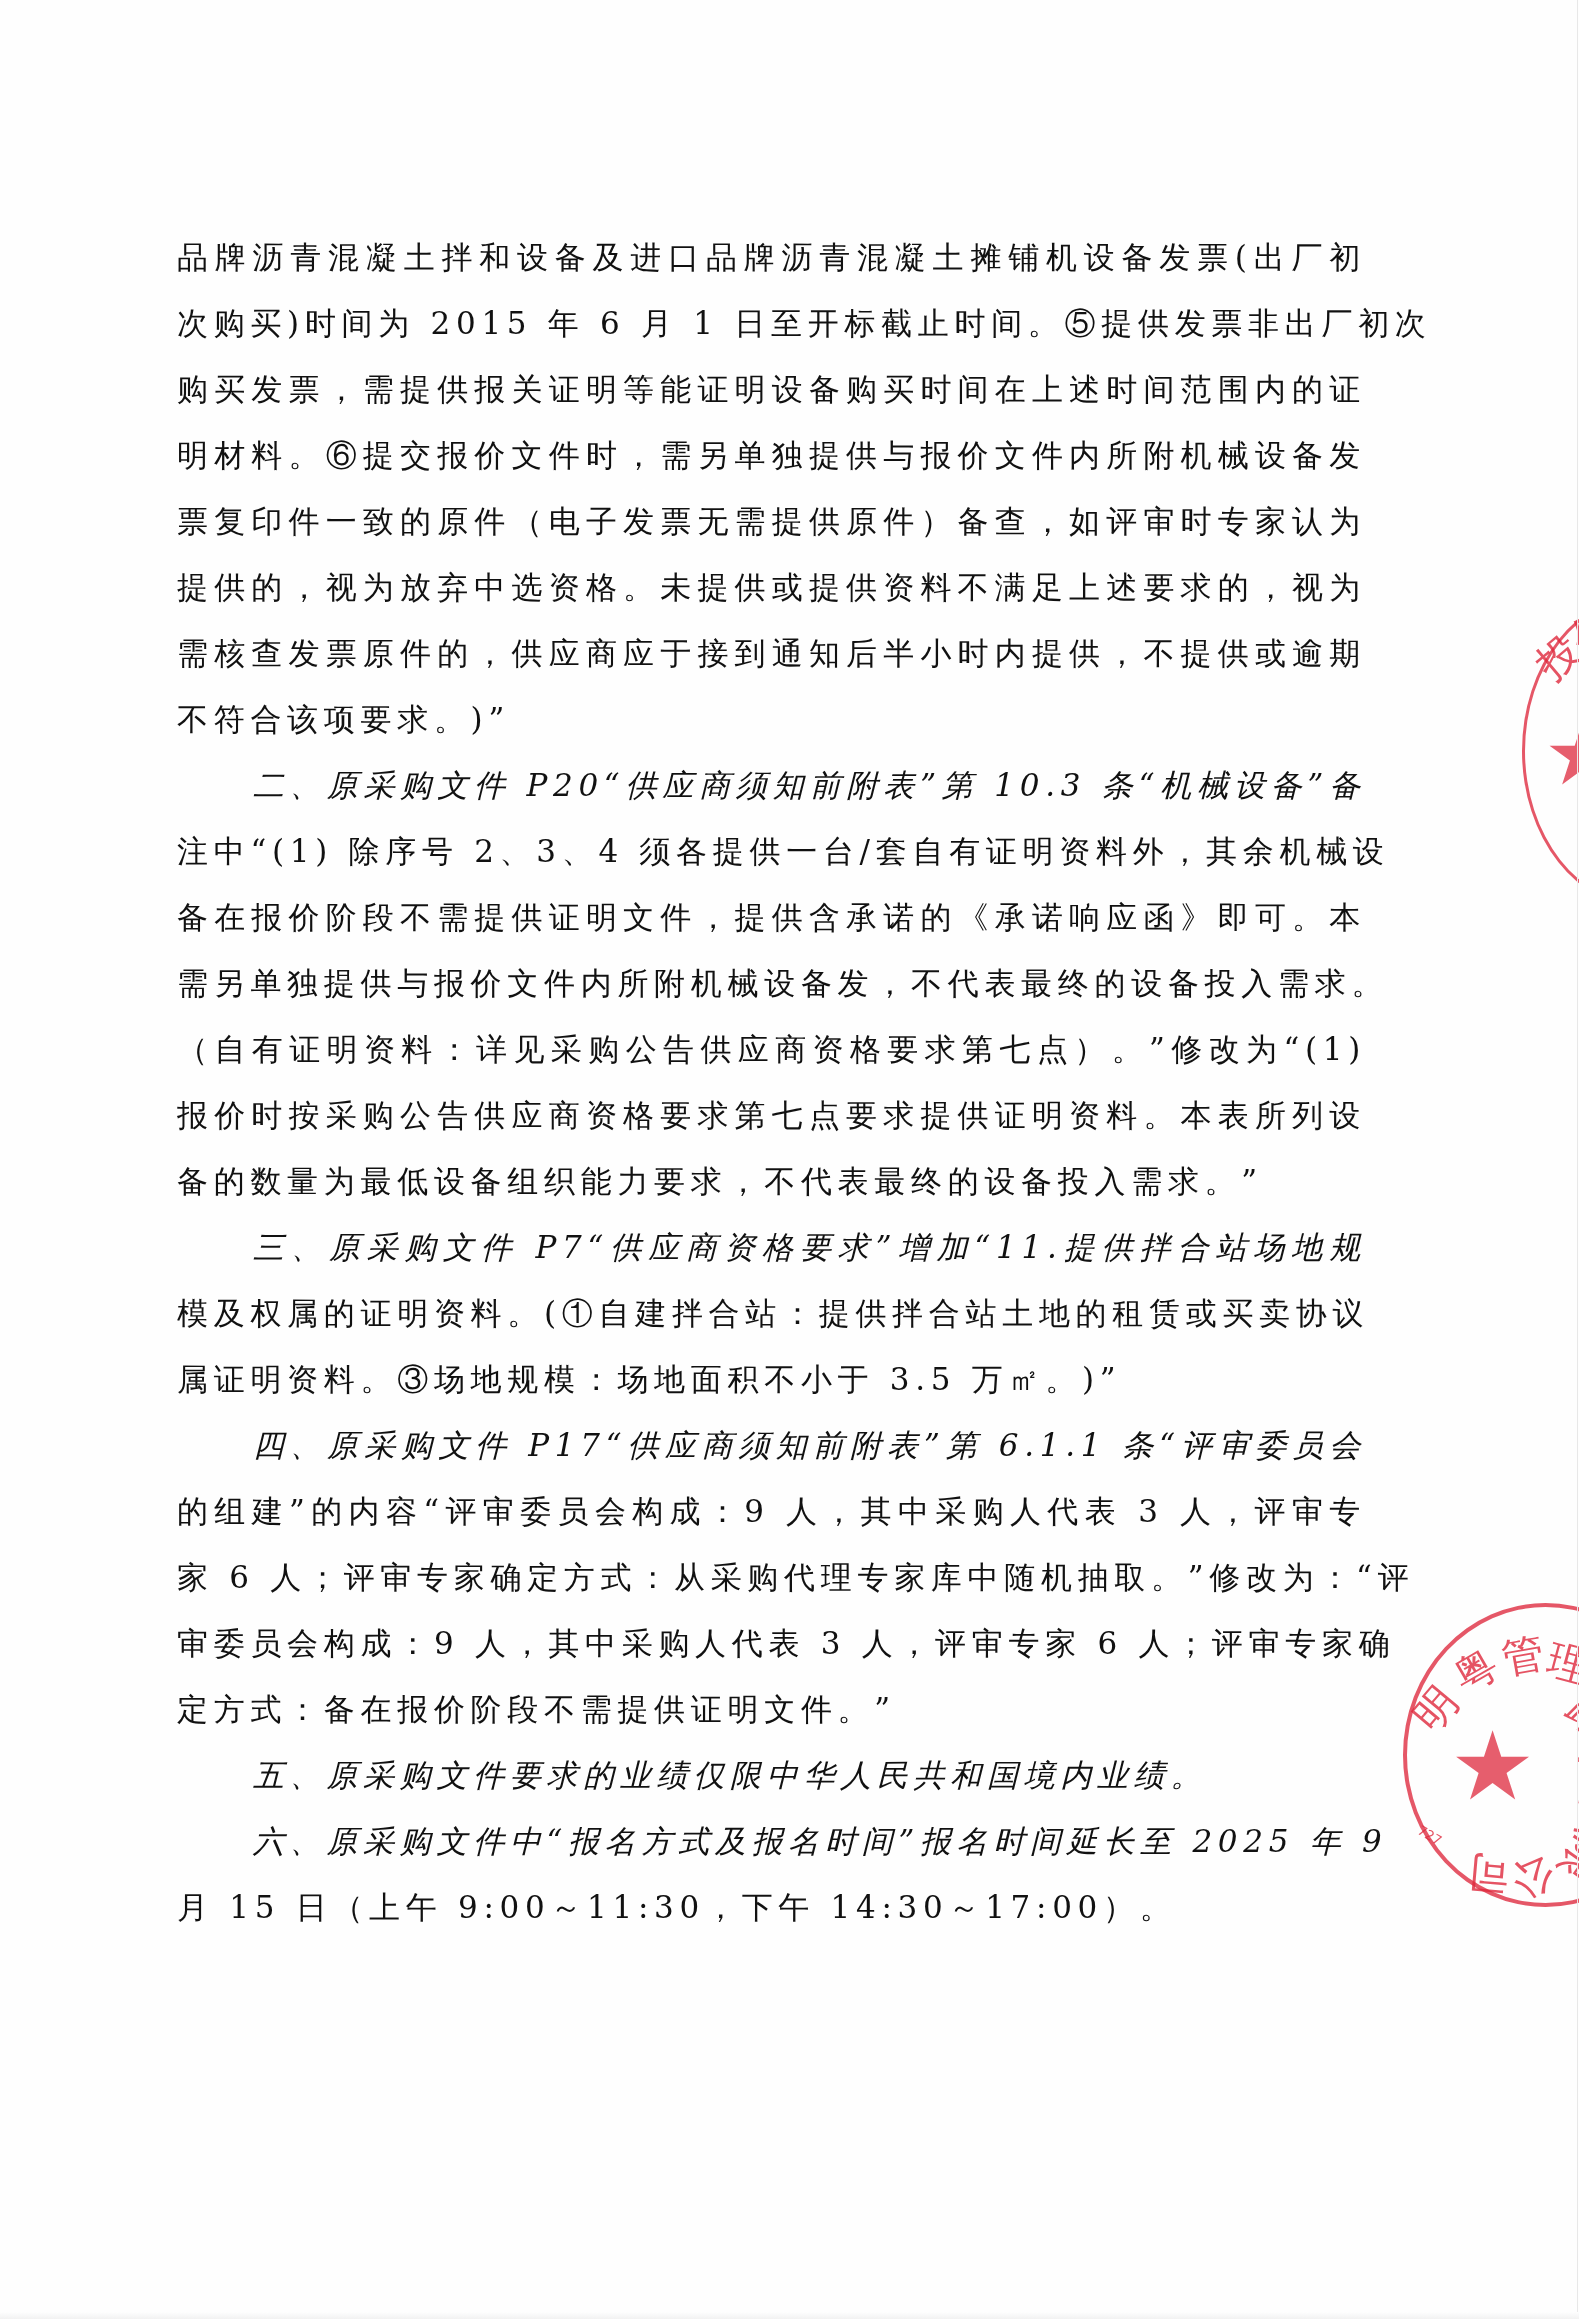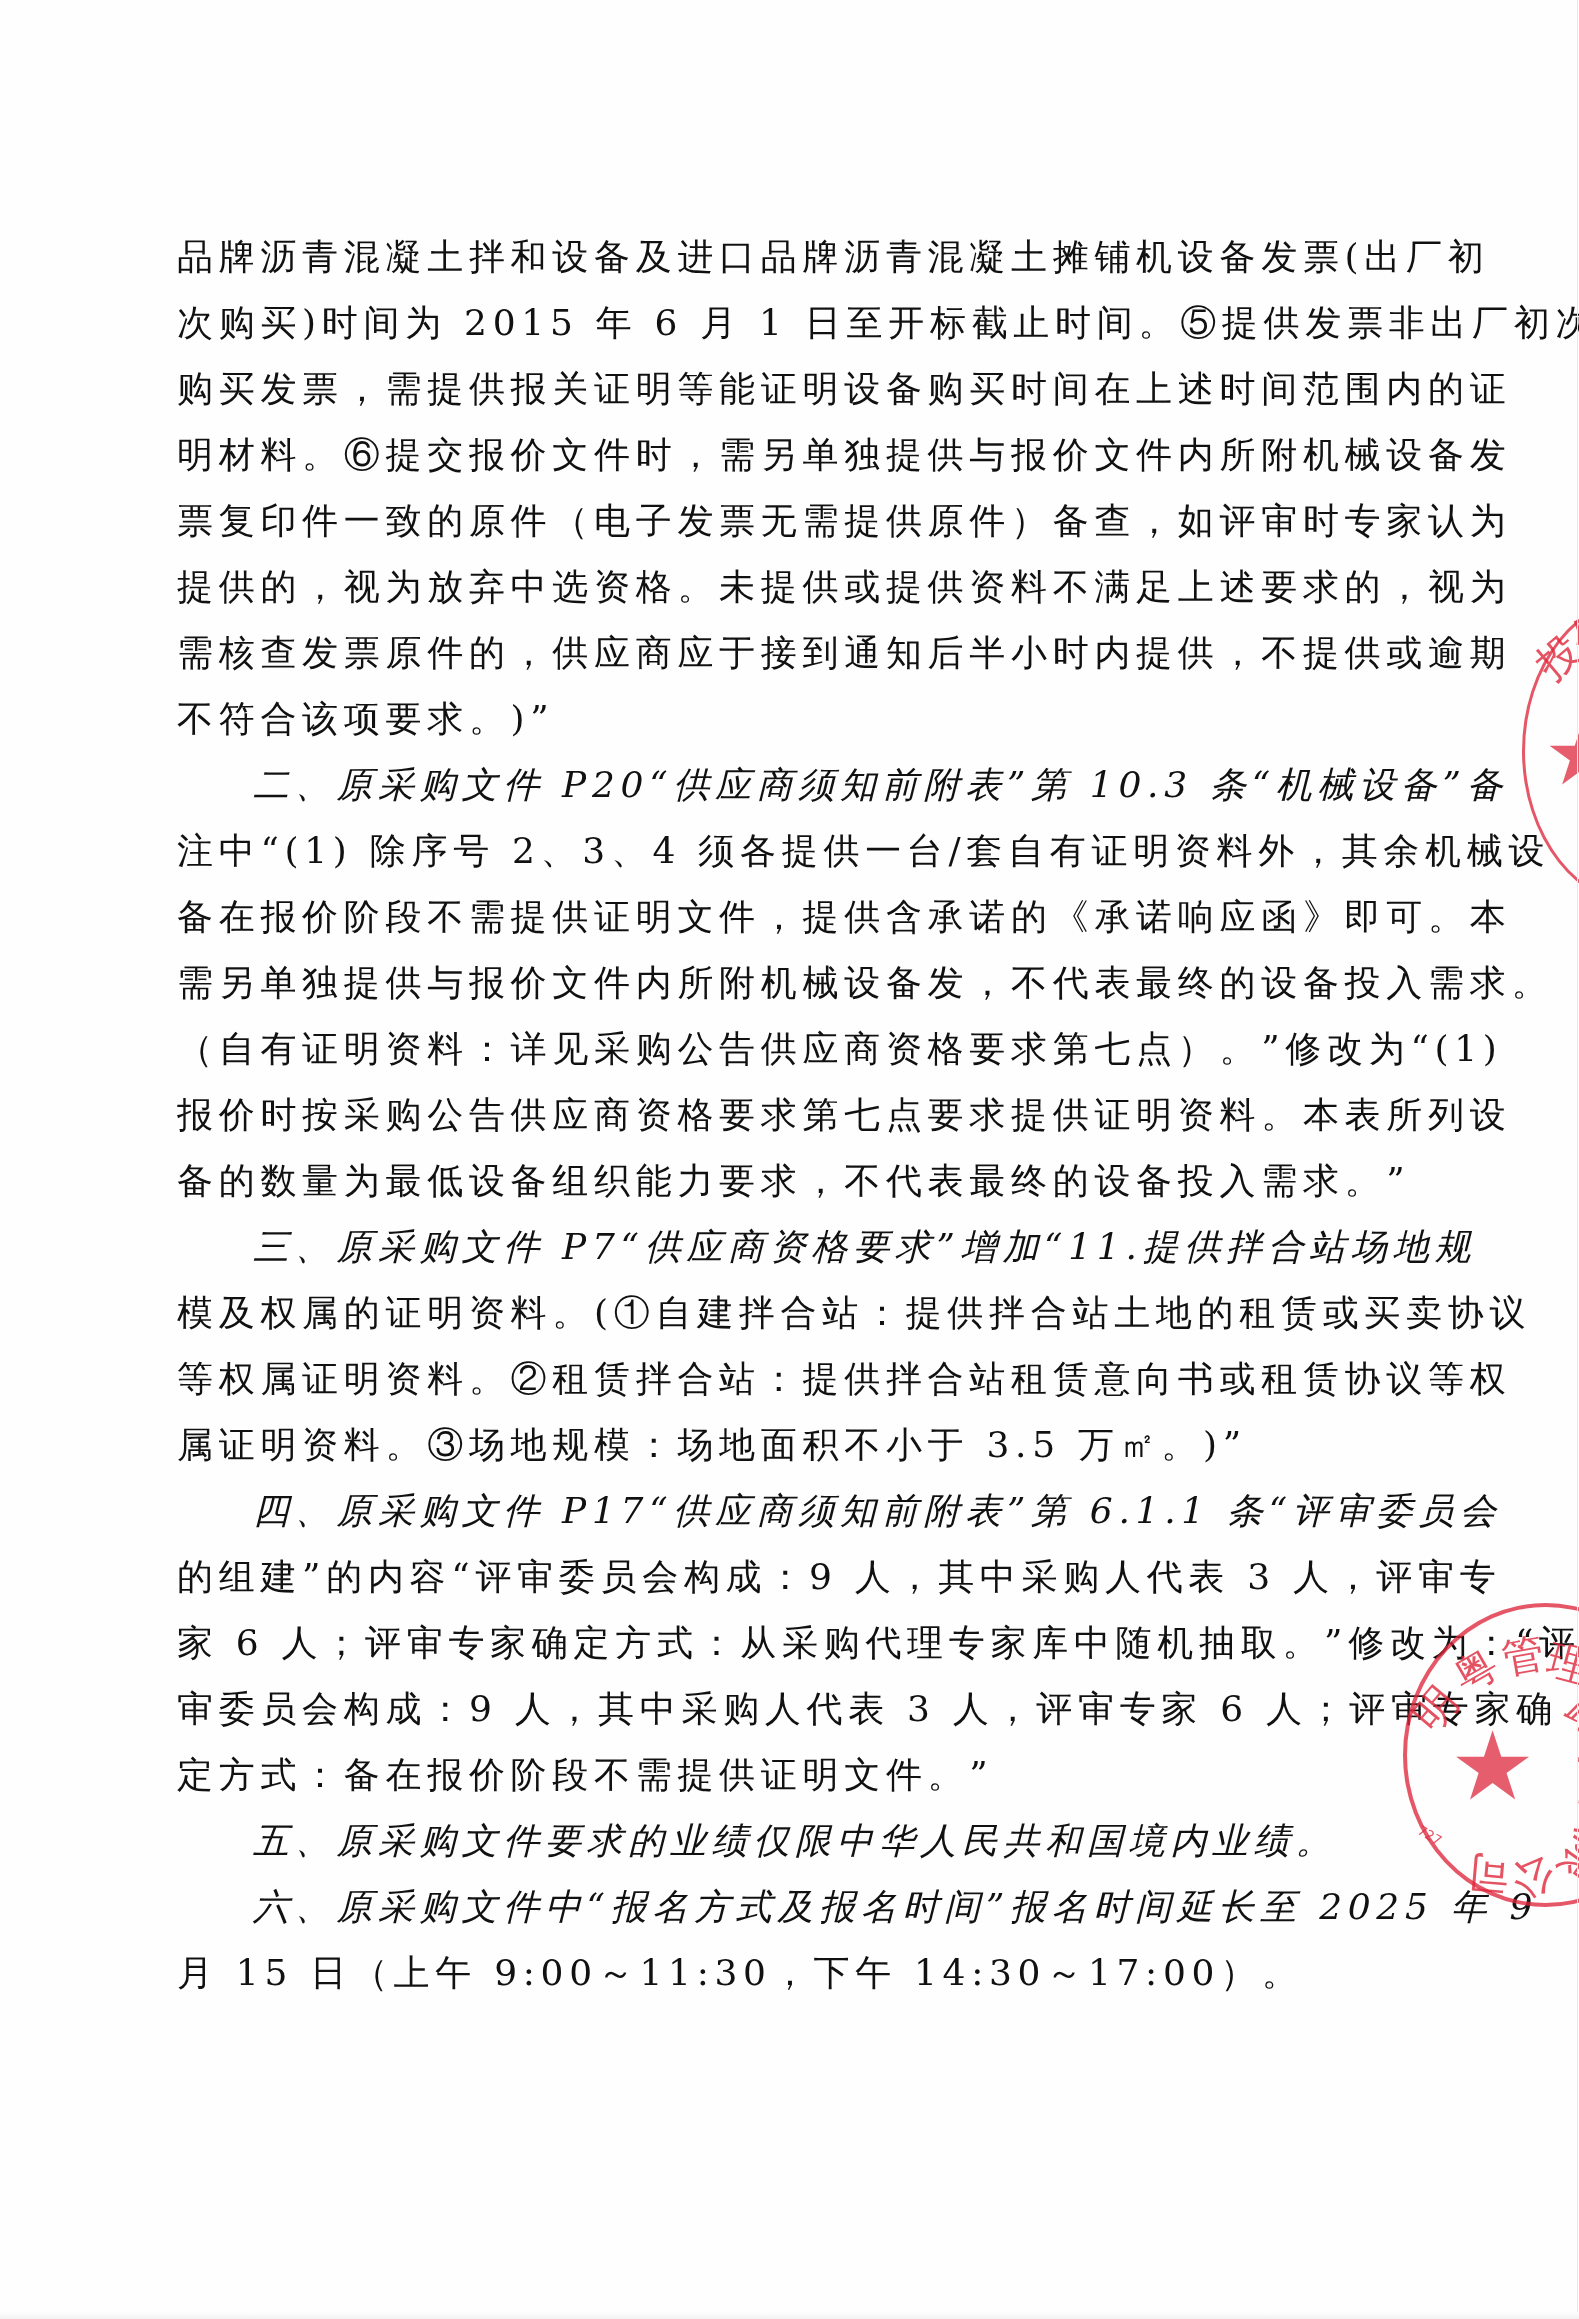--- a/index.html
+++ b/index.html
@@ -23,21 +23,21 @@
     }
     .body-text {
       position: absolute;
       left: 177px;
       top: 224px;
       width: 1189px;
     }
     .line {
       height: 66px;
       line-height: 66px;
-      font-size: 36px;
+      font-size: 31px;
       letter-spacing: 5.7px;
       white-space: nowrap;
       overflow: visible;
     }
     .line.indent { padding-left: 76px; font-style: italic; }
     .line.justify {
       text-align: justify;
       text-align-last: justify;
     }
     
@@ -106,21 +106,20 @@
     <div class="line indent justify">二、原采购文件 P20“供应商须知前附表”第 10.3 条“机械设备”备</div>
     <div class="line justify">注中“(1) 除序号 2、3、4 须各提供一台/套自有证明资料外，其余机械设</div>
     <div class="line justify">备在报价阶段不需提供证明文件，提供含承诺的《承诺响应函》即可。本</div>
     <div class="line justify">需另单独提供与报价文件内所附机械设备发，不代表最终的设备投入需求。</div>
     <div class="line justify">（自有证明资料：详见采购公告供应商资格要求第七点）。”修改为“(1)</div>
     <div class="line justify">报价时按采购公告供应商资格要求第七点要求提供证明资料。本表所列设</div>
     <div class="line">备的数量为最低设备组织能力要求，不代表最终的设备投入需求。”</div>
 
     <div class="line indent justify">三、原采购文件 P7“供应商资格要求”增加“11.提供拌合站场地规</div>
     <div class="line justify">模及权属的证明资料。(①自建拌合站：提供拌合站土地的租赁或买卖协议</div>
-    <div class="line justify">等权属证明资料。②租赁拌合站：提供拌合站租赁意向书或租赁协议等权</div>
     <div class="line">属证明资料。③场地规模：场地面积不小于 3.5 万㎡。)”</div>
 
     <div class="line indent justify">四、原采购文件 P17“供应商须知前附表”第 6.1.1 条“评审委员会</div>
     <div class="line justify">的组建”的内容“评审委员会构成：9 人，其中采购人代表 3 人，评审专</div>
     <div class="line justify">家 6 人；评审专家确定方式：从采购代理专家库中随机抽取。”修改为：“评</div>
     <div class="line justify">审委员会构成：9 人，其中采购人代表 3 人，评审专家 6 人；评审专家确</div>
     <div class="line">定方式：备在报价阶段不需提供证明文件。”</div>
 
     <div class="line indent">五、原采购文件要求的业绩仅限中华人民共和国境内业绩。</div>
 

